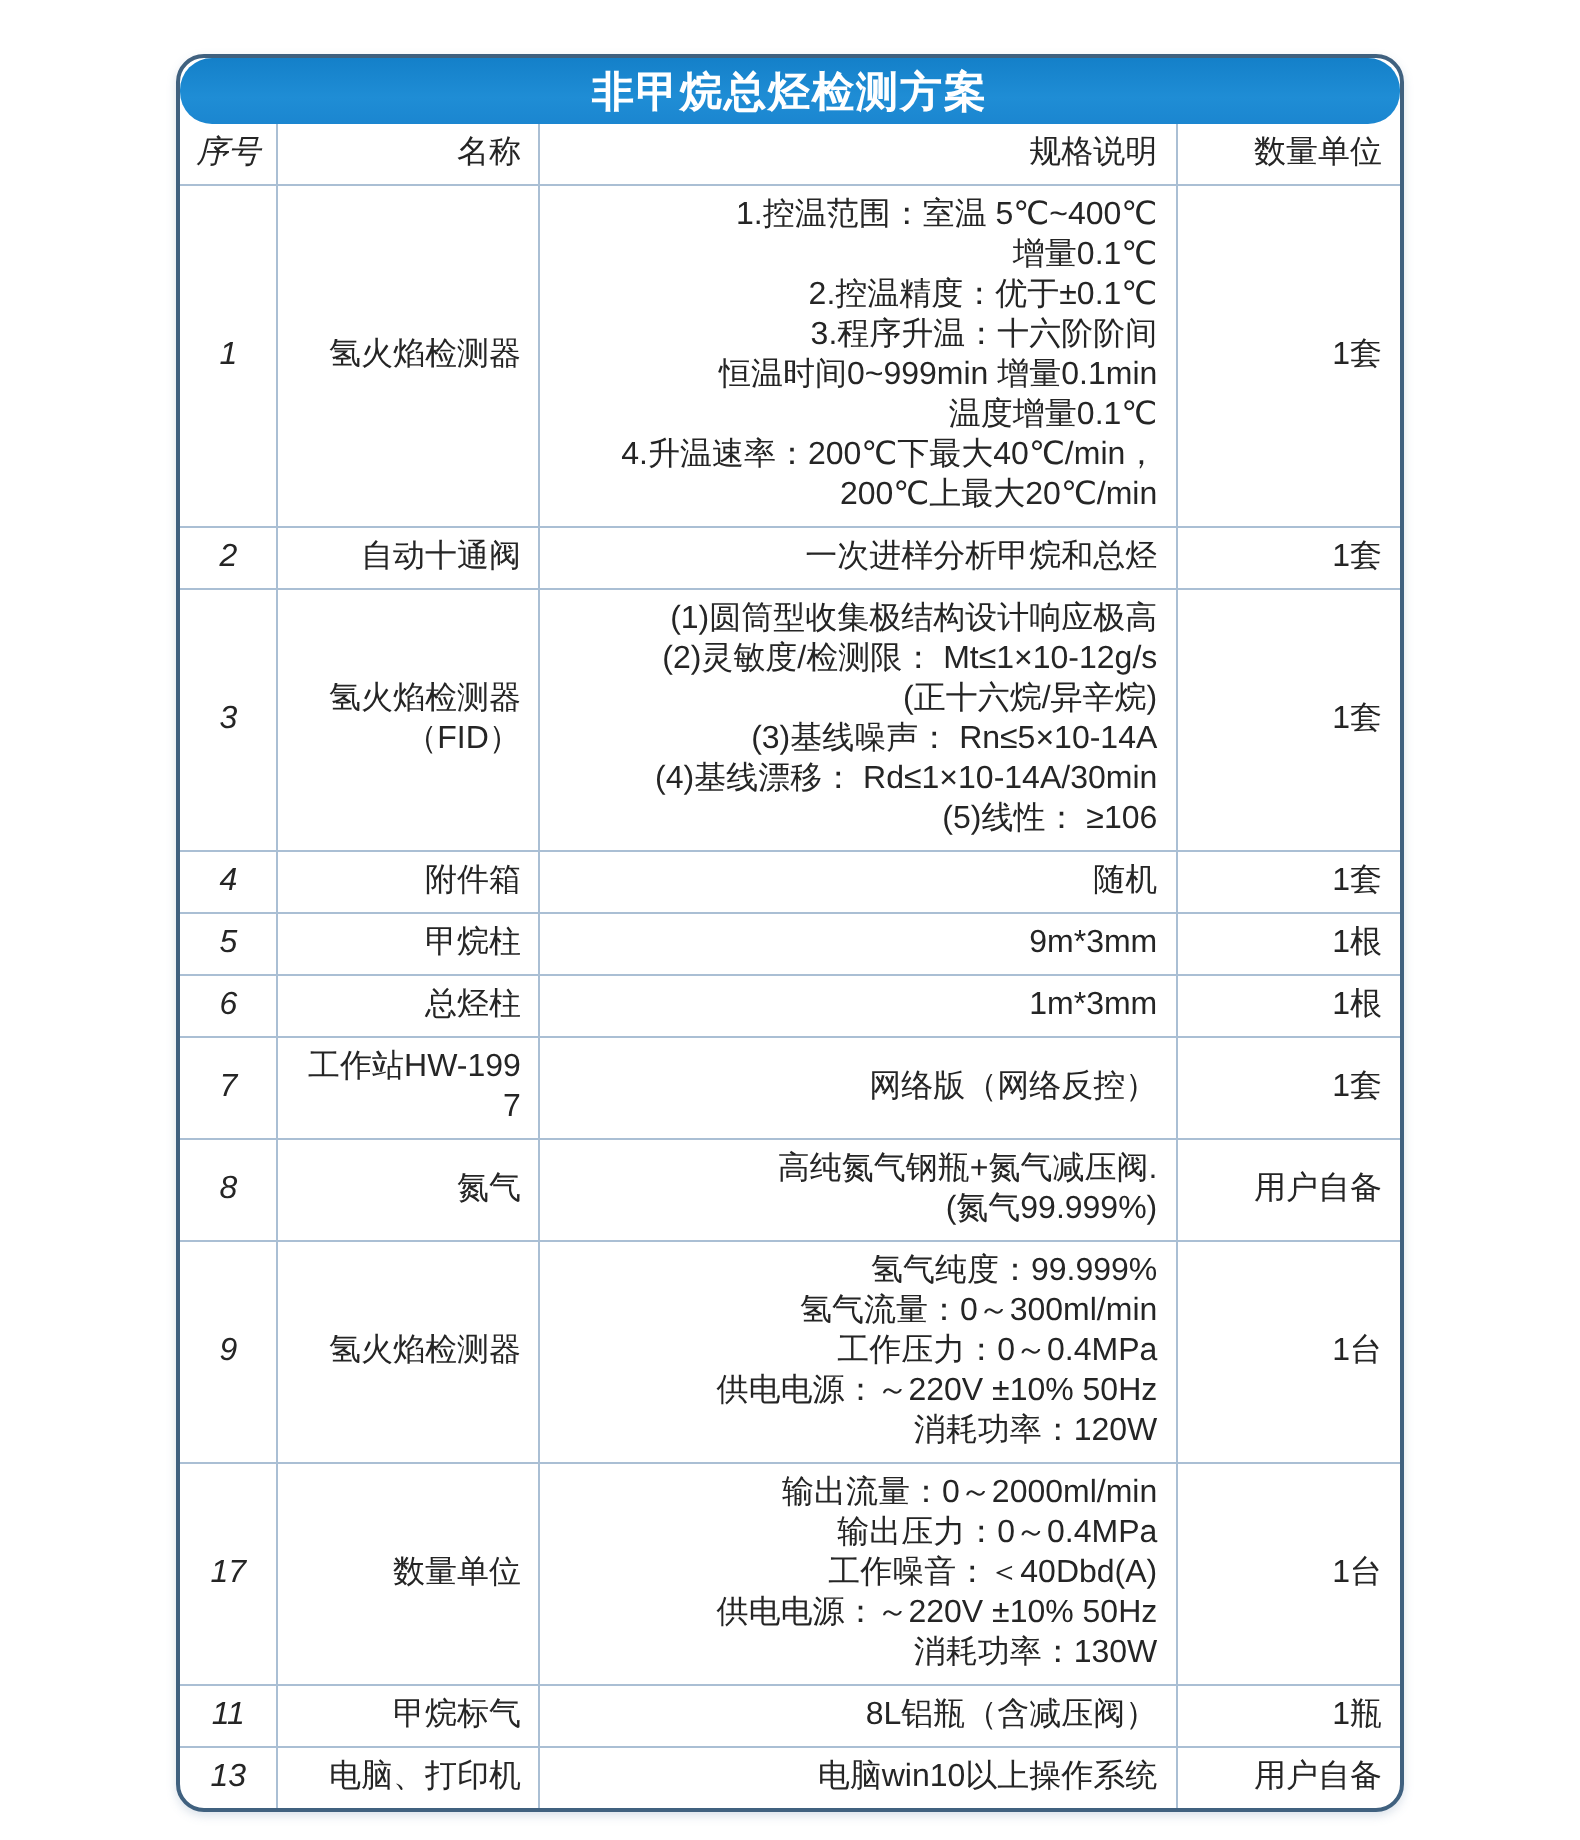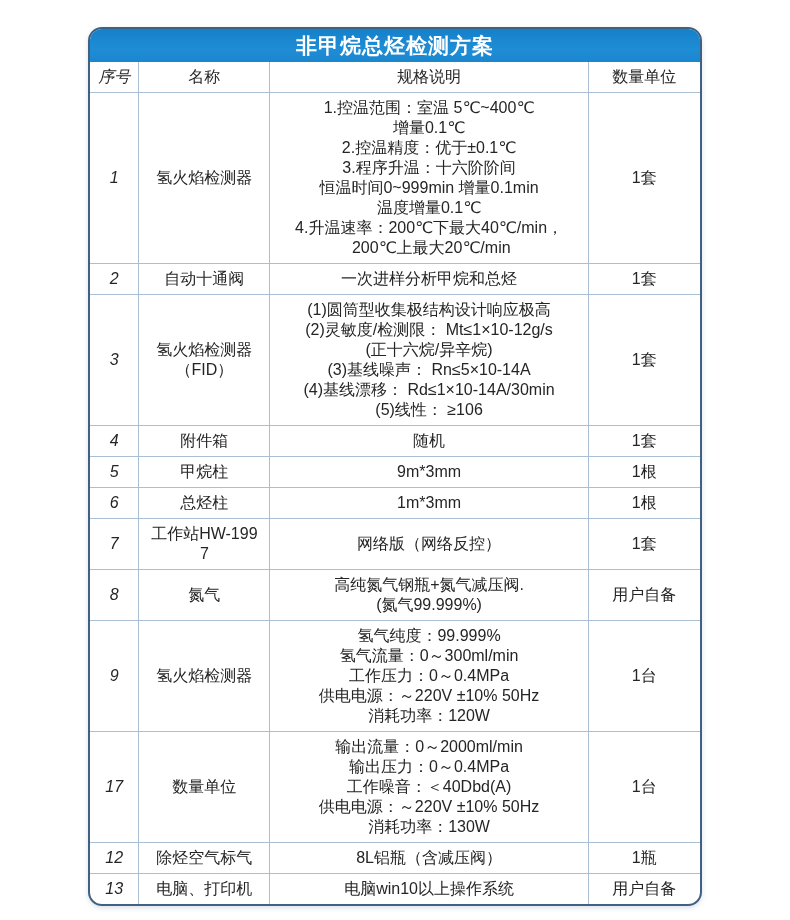--- a/index.html
+++ b/index.html
@@ -25,20 +25,21 @@
     overflow: hidden;
     background: #ffffff;
     box-shadow: 0 2px 5px rgba(110, 140, 170, 0.25);
   }
   .card-header {
     background: linear-gradient(180deg, #1480c9 0%, #1f8dd5 60%, #1b86d0 100%);
     height: 33px;
     display: flex;
     align-items: center;
     justify-content: center;
+    border-radius: 16px;
   }
   .card-title {
     color: #ffffff;
     font-size: 21px;
     font-weight: bold;
     letter-spacing: 1px;
   }
   table.spec-table {
     width: 100%;
     border-collapse: collapse;
@@ -48,21 +49,21 @@
   table.spec-table col.c-no   { width: 48px; }
   table.spec-table col.c-name { width: 129px; }
   table.spec-table col.c-spec { width: 313px; }
   table.spec-table col.c-qty  { width: 110px; }
   table.spec-table th,
   table.spec-table td {
     border: 1px solid #aabfd4;
     padding: 5px 9px;
     line-height: 20px;
     font-weight: normal;
-    text-align: center;
+    text-align: right;
     vertical-align: middle;
     overflow: hidden;
     word-break: break-all;
   }
   table.spec-table .col-no {
     text-align: center;
     padding-left: 2px;
     padding-right: 2px;
     font-style: italic;
   }
@@ -176,22 +177,22 @@
           <td class="col-no">17</td>
           <td class="col-name">数量单位</td>
           <td class="col-spec">输出流量：0～2000ml/min
 输出压力：0～0.4MPa
 工作噪音：＜40Dbd(A)
 供电电源：～220V ±10% 50Hz
 消耗功率：130W</td>
           <td class="col-qty">1台</td>
         </tr>
         <tr>
-          <td class="col-no">12</td>
-          <td class="col-name">除烃空气标气</td>
+          <td class="col-no">11</td>
+          <td class="col-name">甲烷标气</td>
           <td class="col-spec">8L铝瓶（含减压阀）</td>
           <td class="col-qty">1瓶</td>
         </tr>
         <tr>
           <td class="col-no">13</td>
           <td class="col-name">电脑、打印机</td>
           <td class="col-spec">电脑win10以上操作系统</td>
           <td class="col-qty">用户自备</td>
         </tr>
       </tbody>

